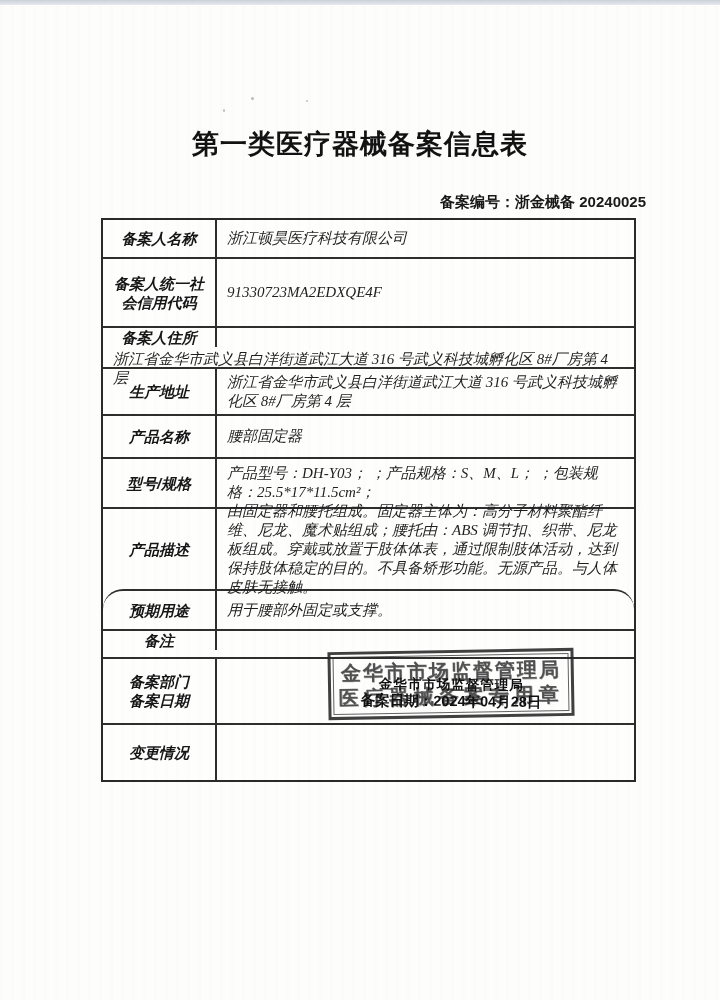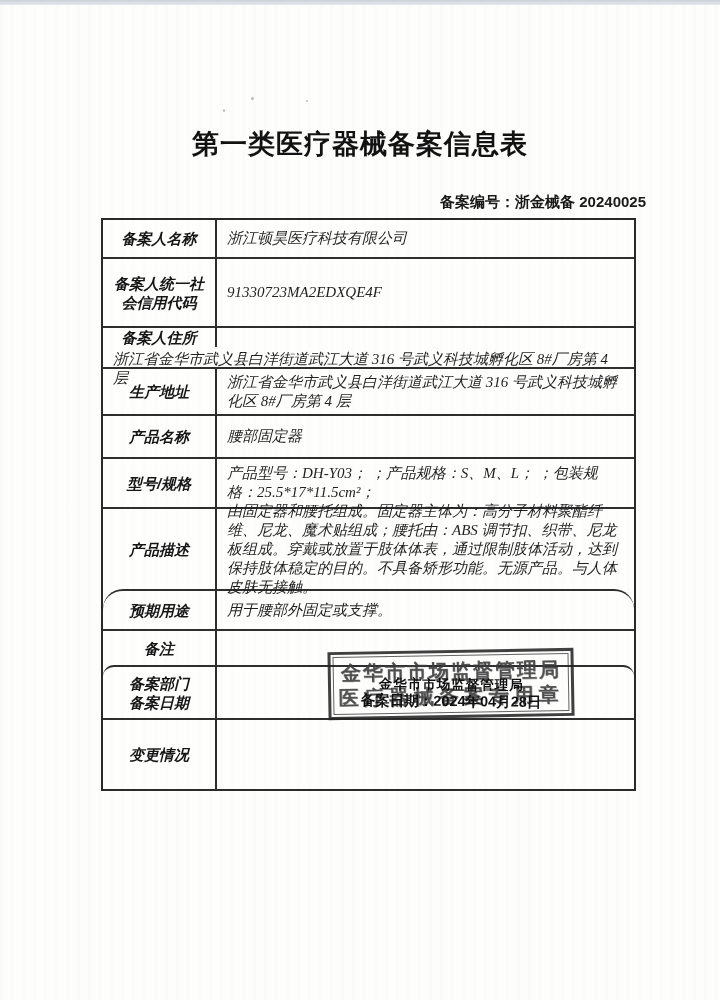--- a/index.html
+++ b/index.html
@@ -88,23 +88,23 @@
   }
   
   .row:nth-child(1)  { height: 37px; }
   .row:nth-child(2)  { height: 69px; }
   .row:nth-child(3)  { height: 41px; flex-direction: column; }
   .row:nth-child(4)  { height: 47px; }
   .row:nth-child(5)  { height: 43px; }
   .row:nth-child(6)  { height: 50px; }
   .row:nth-child(7)  { height: 82px; }
   .row:nth-child(8)  { height: 40px; border-radius: 23px; }
-  .row:nth-child(9)  { height: 36px; }
-  .row:nth-child(10) { height: 53px; border-radius: 11px; }
-  .row:nth-child(11) { height: 71px; }
+  .row:nth-child(9)  { height: 28px; flex-direction: column; }
+  .row:nth-child(10) { height: 66px; }
+  .row:nth-child(11) { height: 57px; }
 
   
   .stamp {
     position: absolute;
     top: 655px;
     left: 333px;
     width: 236px;
     height: 58px;
     border: 1px solid rgba(45,45,45,0.75);
     outline: 3px solid rgba(38,38,38,0.88);

